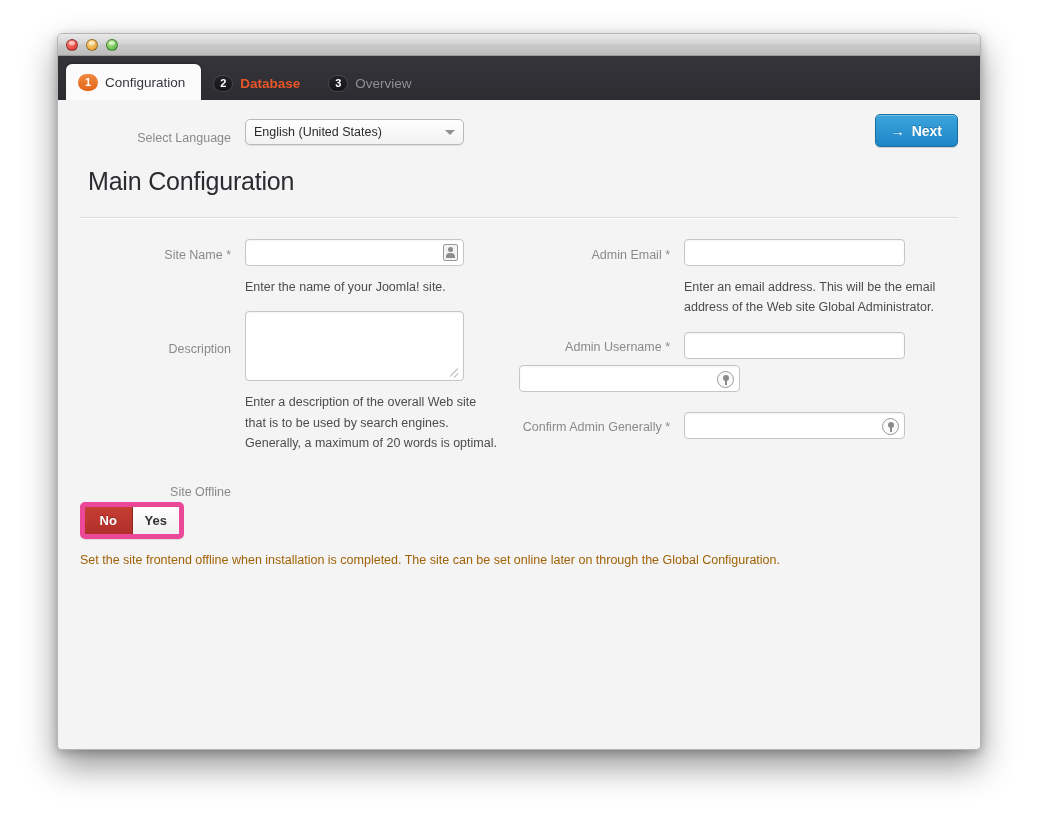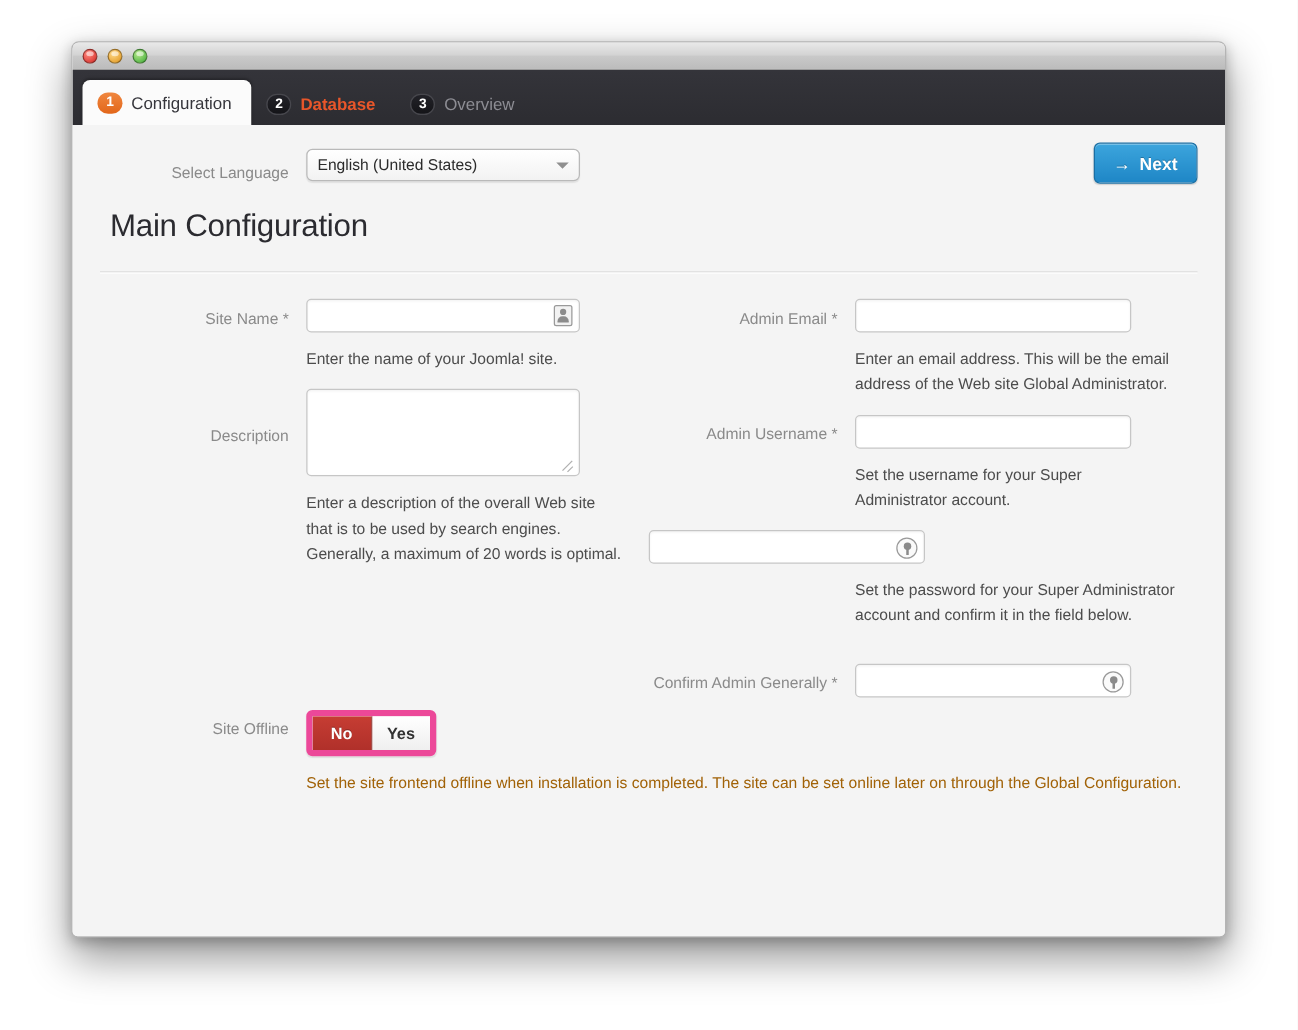--- a/index.html
+++ b/index.html
@@ -312,20 +312,21 @@
   }
   .help-text.wide { width: 256px; }
 
   .spacer-14 { height: 14px; }
 
   
   #offline-row {
     display: flex;
     align-items: flex-start;
     padding-top: 10px;
+    flex-direction: column;
   }
   .btn-group {
     display: flex;
     border-radius: 5px;
     overflow: hidden;
     border: 5px solid #ec4899;
     width: 94px;
     box-shadow: 0 1px 1px rgba(0,0,0,0.09);
   }
   .btn-opt {
@@ -458,37 +459,31 @@
         </div>
 
         <div class="field-row">
           <div class="field-label">Admin Username *</div>
           <div class="field-control">
             <div class="text-input wide"></div>
           </div>
         </div>
         <div class="field-row">
           <div class="field-label"></div>
-          <div class="field-control">
-            <div class="help-text wide">Set the username for your Super Administrator account.</div>
-          </div>
         </div>
 
         <div class="field-row">
           <div class="field-control">
             <div class="text-input wide">
               <span class="keychain-icon"></span>
             </div>
           </div>
         </div>
         <div class="field-row">
           <div class="field-label"></div>
-          <div class="field-control">
-            <div class="help-text wide">Set the password for your Super Administrator account and confirm it in the field below.</div>
-          </div>
         </div>
 
         <div class="spacer-14"></div>
 
         <div class="field-row">
           <div class="field-label">Confirm Admin Generally *</div>
           <div class="field-control">
             <div class="text-input wide">
               <span class="keychain-icon"></span>
             </div>

